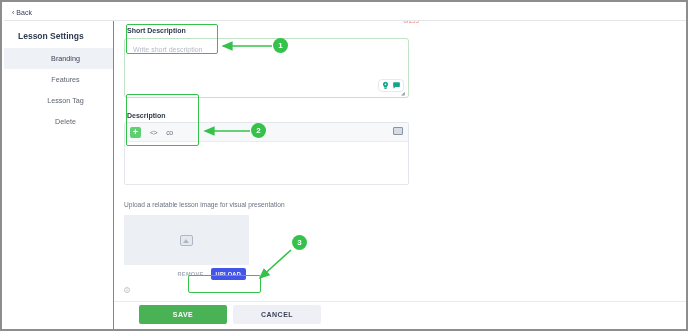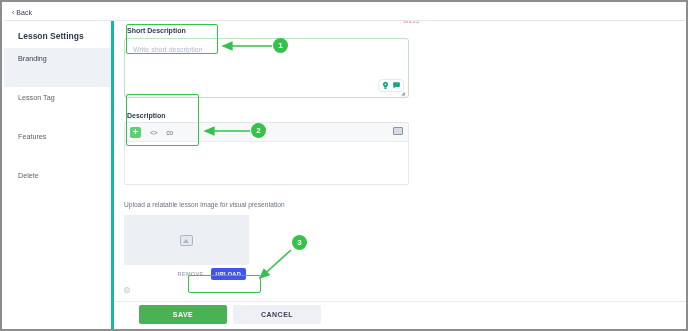--- a/index.html
+++ b/index.html
@@ -43,35 +43,36 @@
     font-size: 7px;
     line-height: 1;
     color: #3c4257;
   }
   
   .sidebar {
     position: absolute;
     left: 2px; top: 19px;
     width: 110px; height: 310px;
     background: #ffffff;
-    border-right: 3px solid #14b8a6;
+    border-right: 1px solid #14b8a6;
     box-sizing: border-box;
     padding-top: 8px;
   }
   .side-title {
     font-size: 8.5px;
     font-weight: bold;
     color: #2f3a4e;
     padding: 2px 0 7px 14px;
   }
   .side-item {
     font-size: 7.2px;
     color: #5d6470;
-    padding: 6px 0 24px 14px;
-    cursor: pointer;
+    padding: 6px 0 6px 14px;
+    cursor: pointer;
+    text-align: center;
   }
   .side-item.active {
     background: #eef1f6;
     color: #3c4257;
   }
   
   .main {
     position: absolute;
     left: 112px; top: 19px;
     width: 574px; height: 310px;
@@ -339,22 +340,22 @@
   <div class="topbar">
     <div class="back-link">
       <span class="chev">‹</span>
       <span>Back</span>
     </div>
   </div>
 
   <div class="sidebar">
     <div class="side-title">Lesson Settings</div>
     <div class="side-item active">Branding</div>
+    <div class="side-item">Features</div>
     <div class="side-item">Lesson Tag</div>
-    <div class="side-item">Features</div>
     <div class="side-item">Delete</div>
   </div>
 
   <div class="main">
     <div class="content">
 
       <div style="position:relative; margin-top:6px;">
         <div class="field-label">Short Description</div>
         <div class="counter">0/255</div>
         <div class="short-wrap">

